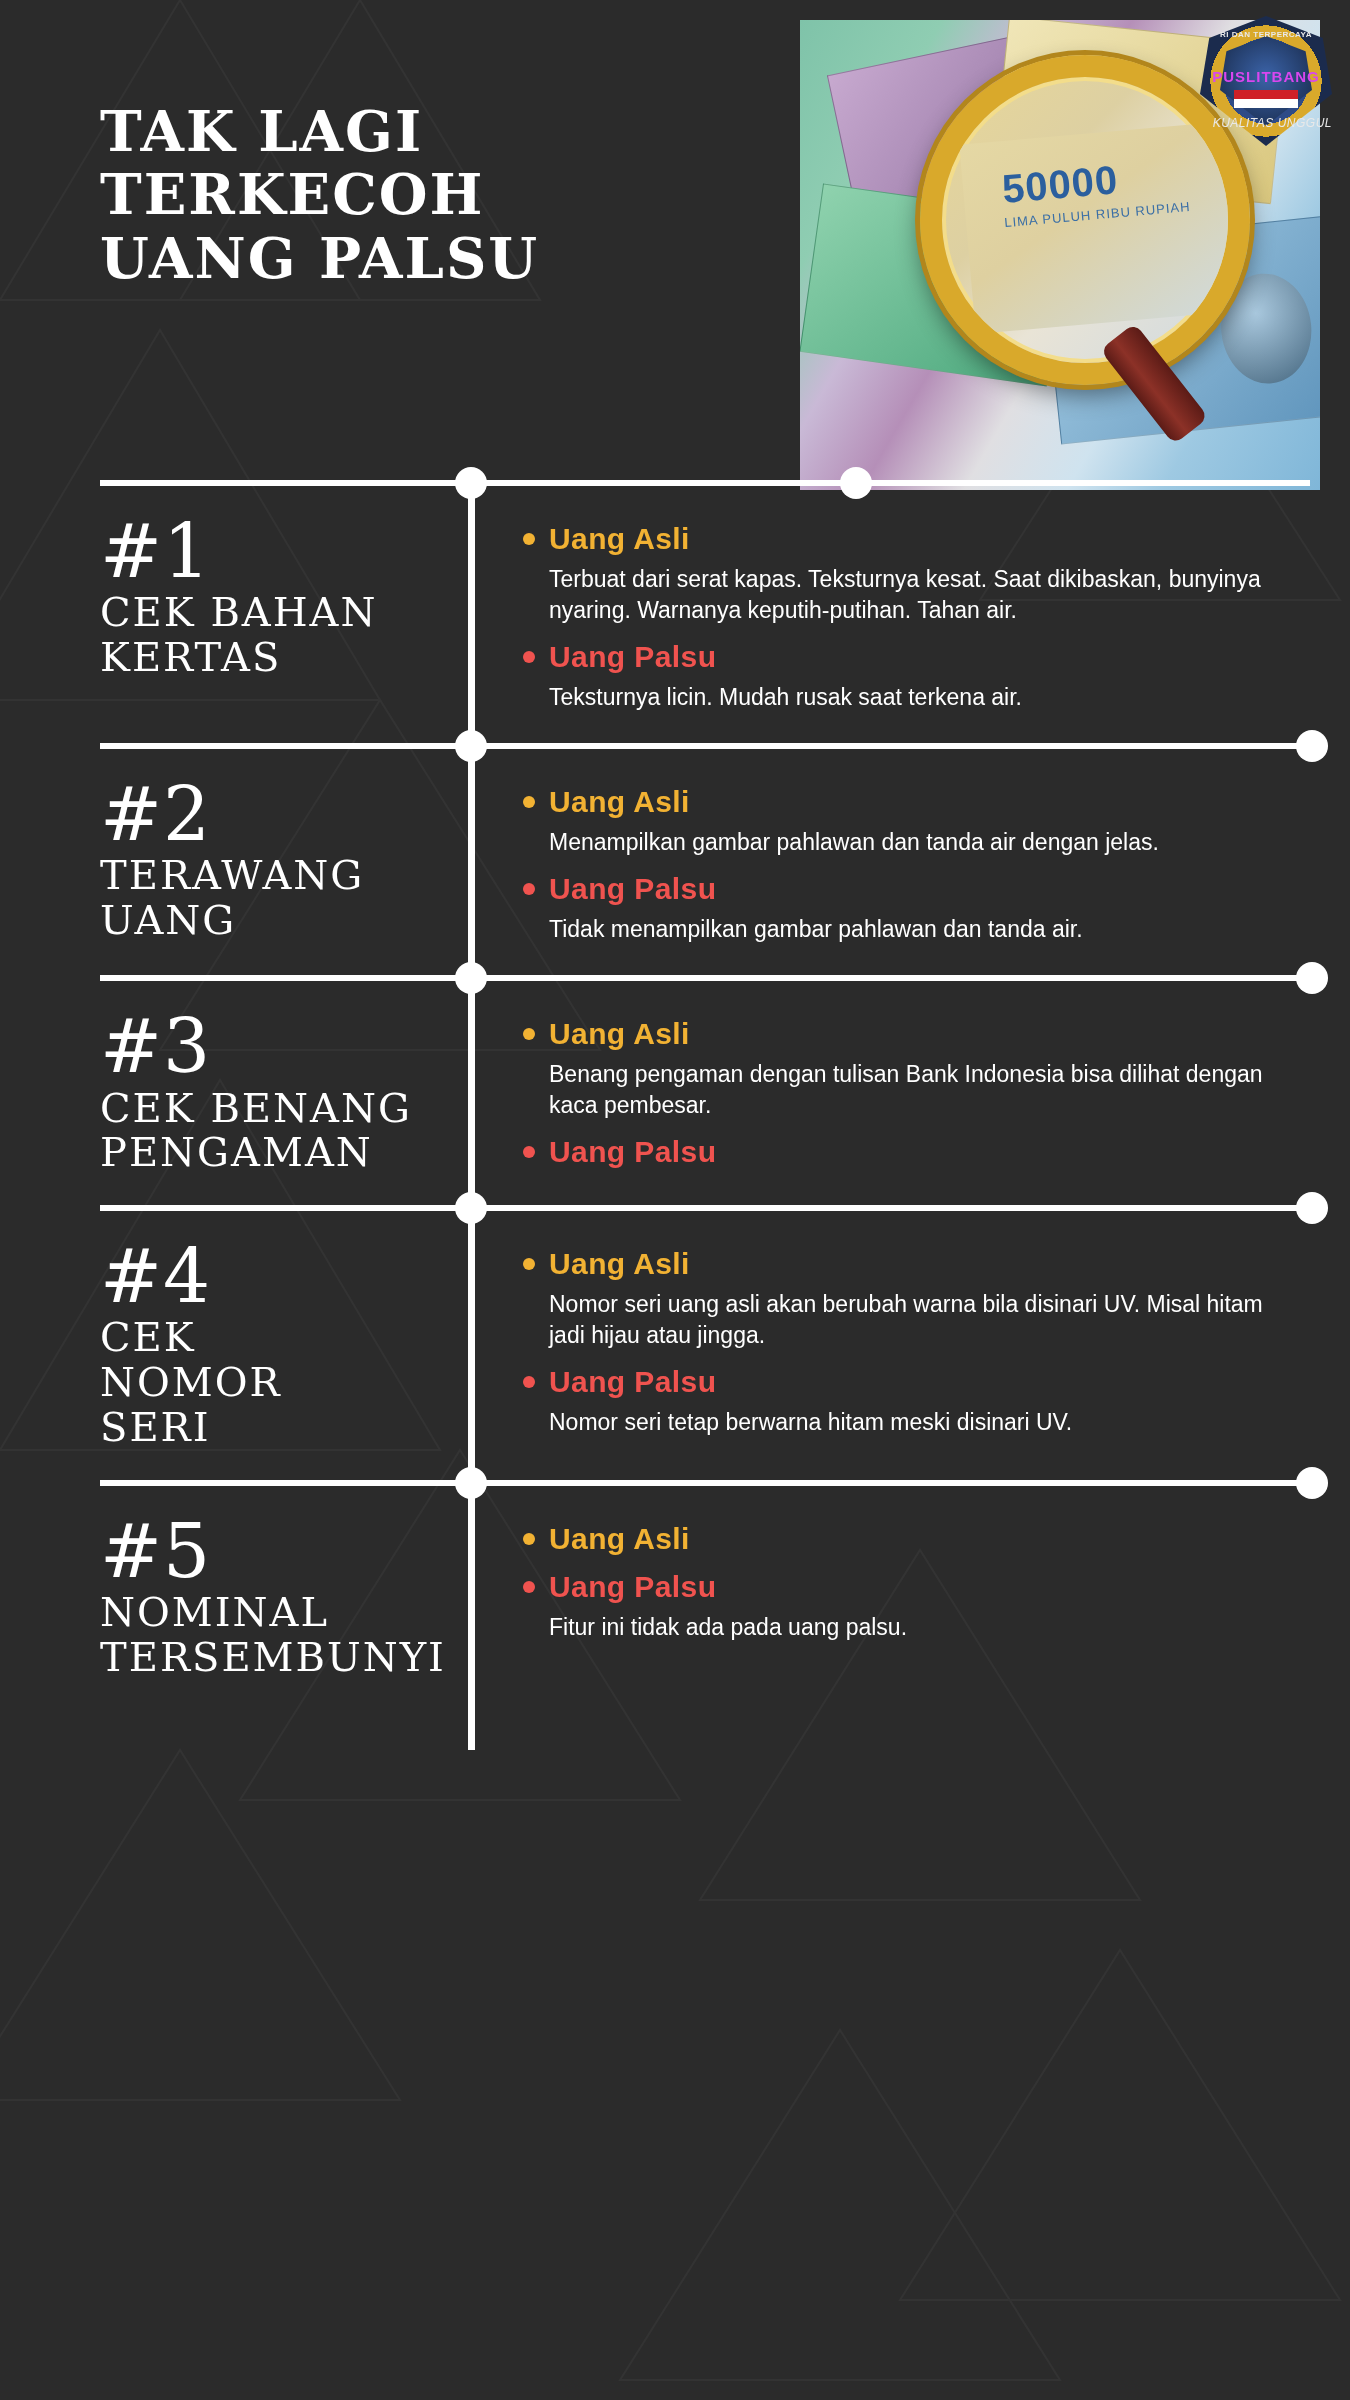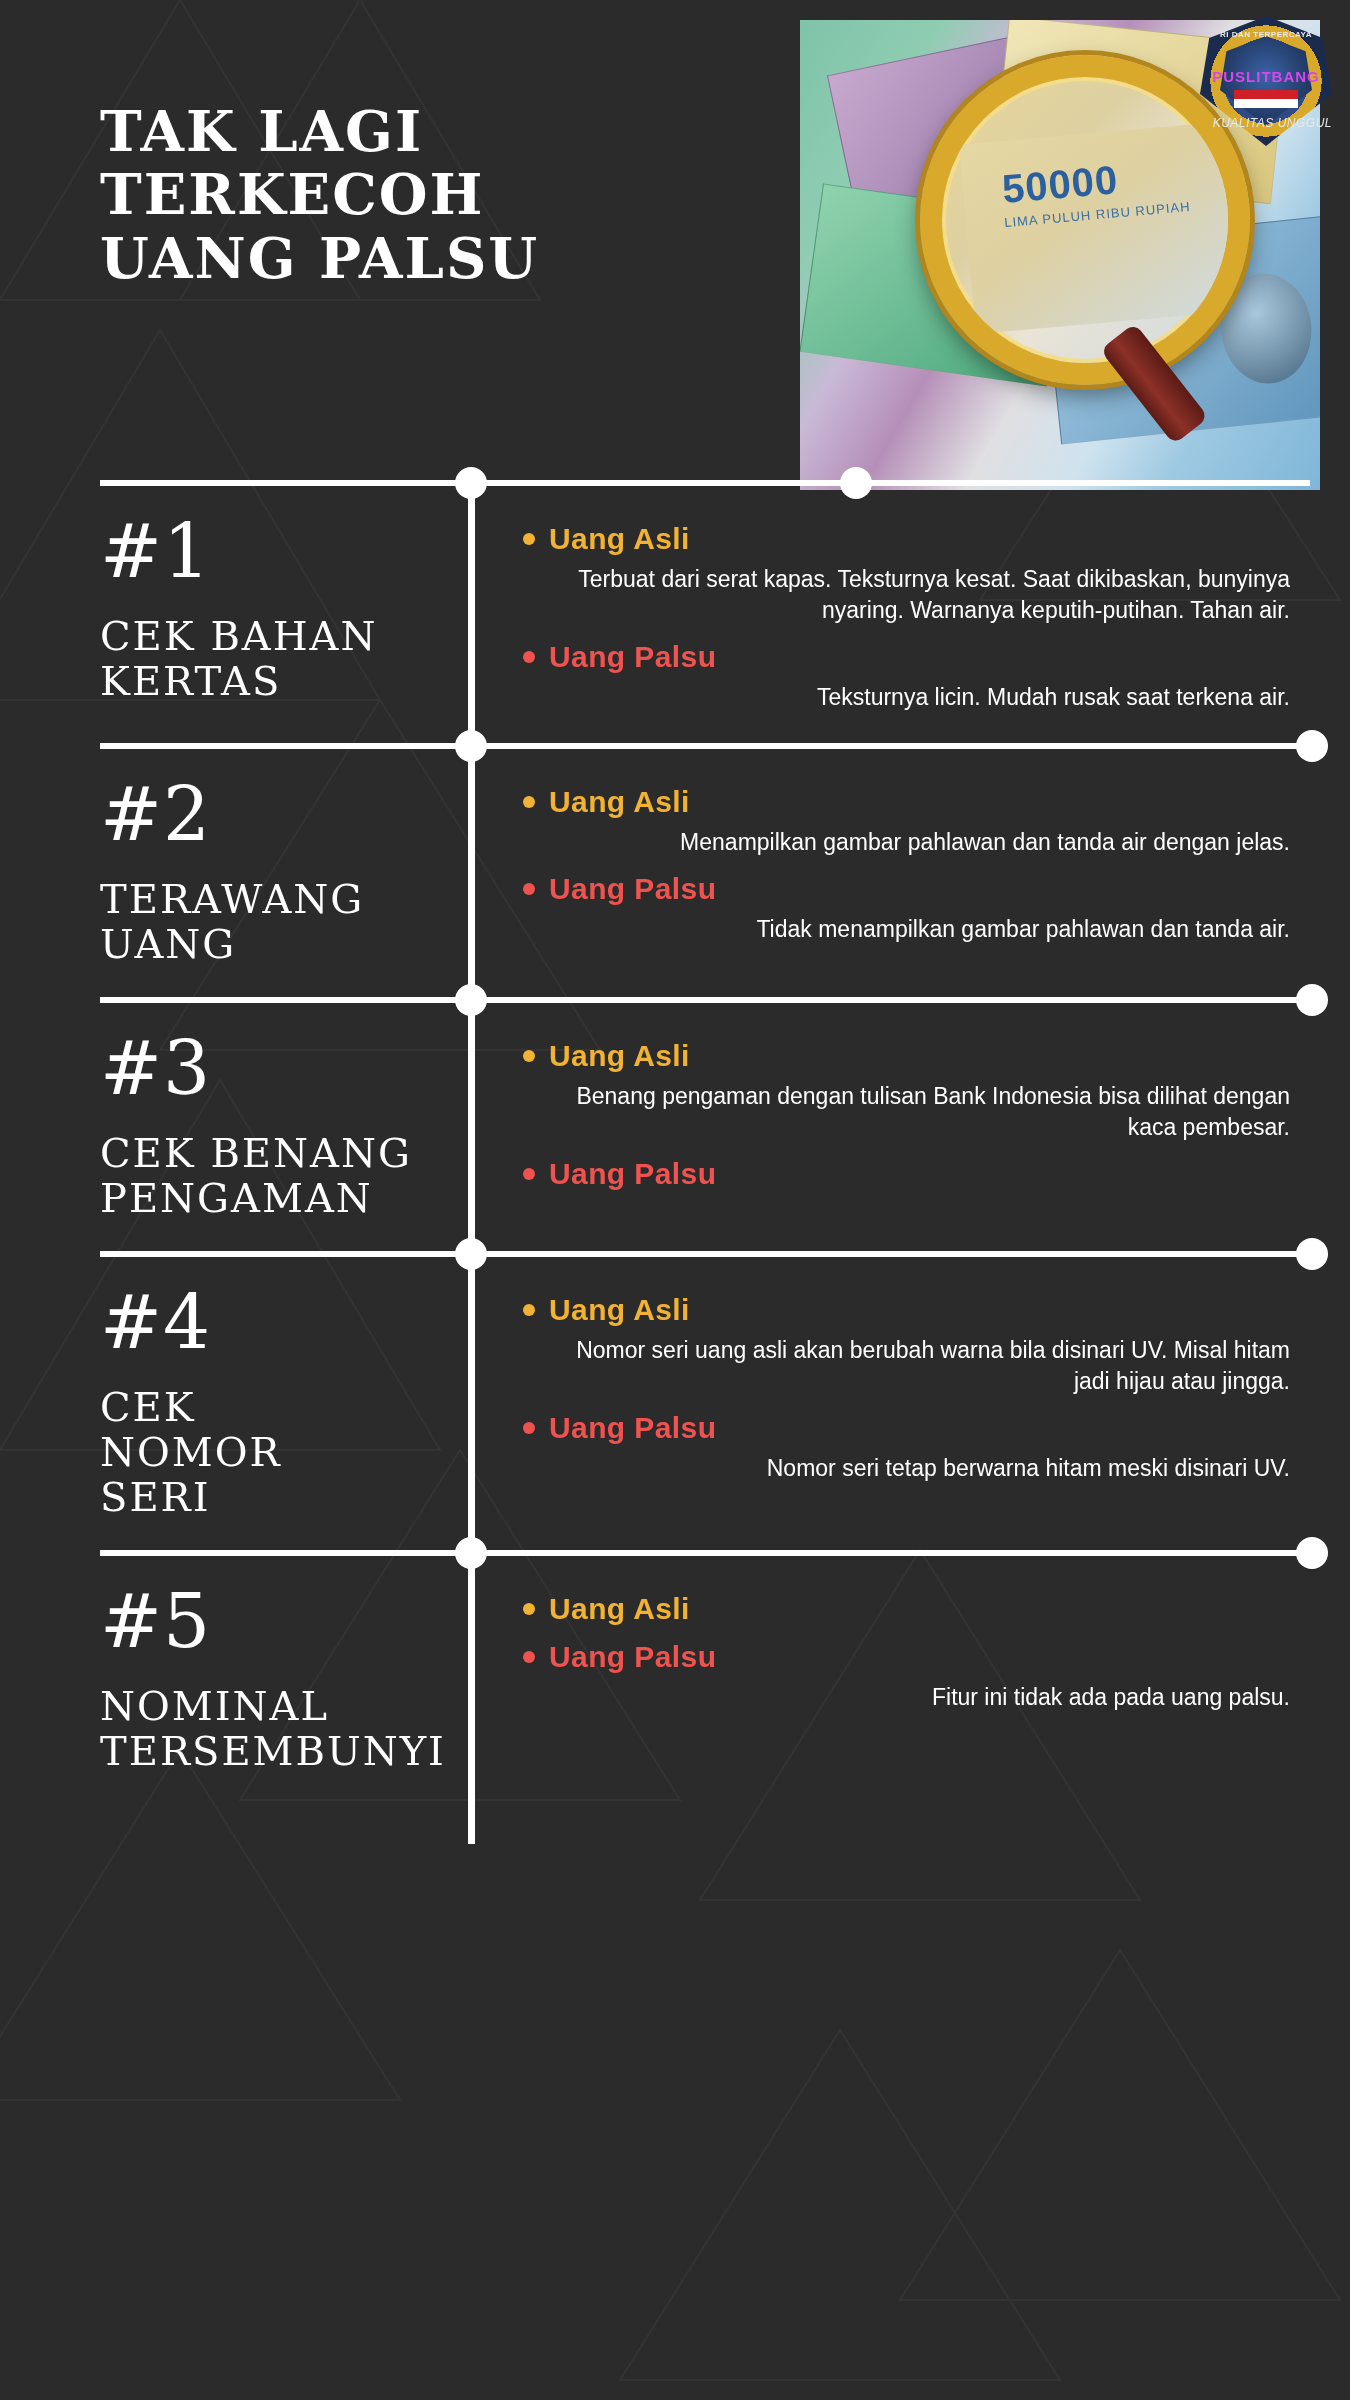--- a/index.html
+++ b/index.html
@@ -229,29 +229,29 @@
     font-size: 74px;
     line-height: .95;
     letter-spacing: 1px;
   }
   .caption {
     font-family: "DejaVu Serif", serif;
     font-size: 40px;
     line-height: 1.12;
     letter-spacing: 2px;
     text-transform: uppercase;
-    margin-top: 28px;
+    margin-top: 4px;
     white-space: pre-line;
   }
 
   .right-col {
     flex: 1;
     padding: 42px 60px 30px 55px;
   }
-  .entry { margin-bottom: 14px; text-align: right; }
+  .entry { margin-bottom: 14px; }
   .entry:last-child { margin-bottom: 0; }
   .entry-head {
     display: flex;
     align-items: center;
     gap: 14px;
     font-weight: bold;
     font-size: 30px;
     letter-spacing: .4px;
   }
   .bullet {

